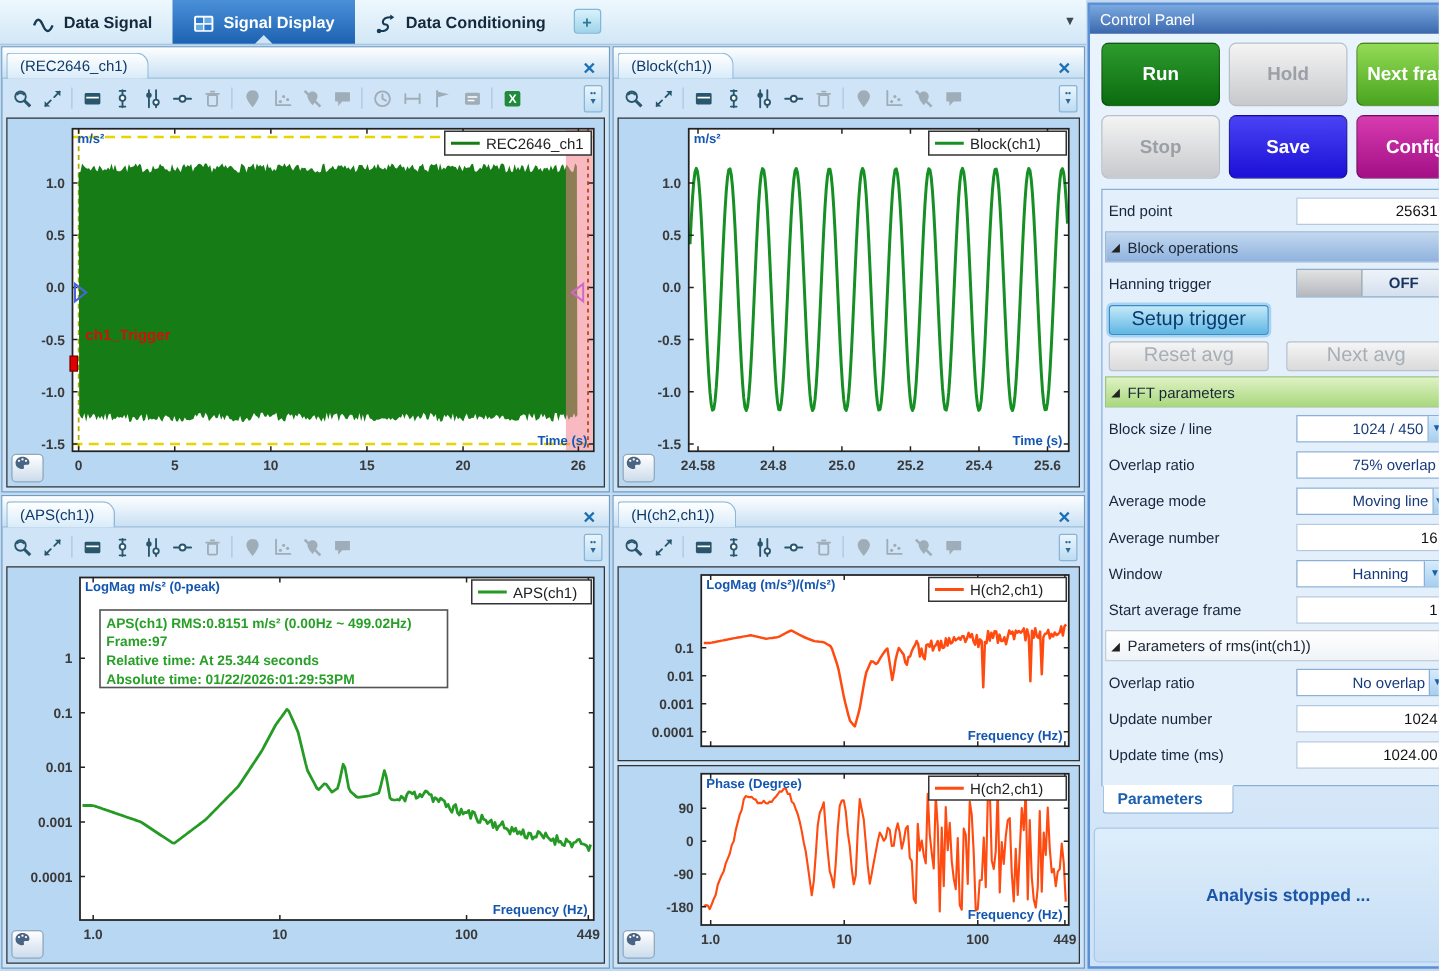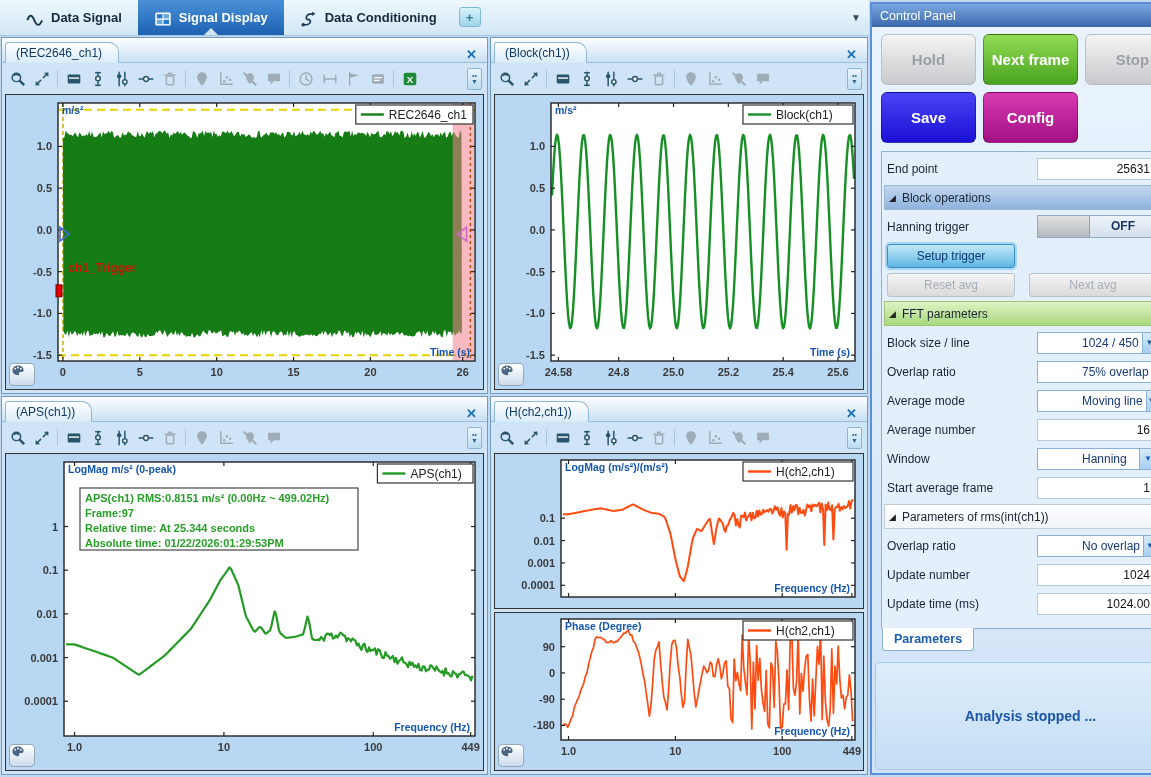--- a/index.html
+++ b/index.html
@@ -78,29 +78,29 @@
   .sec-plain { background:linear-gradient(#ffffff,#f0f4f8); border-color:#c4cdd6; }
   .sec-tri { font-size:9px; color:#222; }
   .dropdown { width:120px; display:flex; border:1px solid #8ab0d8; background:#fff; height:22px; }
   .dd-value { flex:1; font-size:12px; color:#173a7a; padding:3px 3px 0 6px; white-space:nowrap;margin-left:38px; }
   .dd-btn { width:17px; background:linear-gradient(#d7ebfb,#a6cff0); border-left:1px solid #8ab0d8;
             color:#1a5fae; font-size:8px; display:flex; align-items:center; justify-content:center; }
   .toggle { width:120px; height:23px; border:1px solid #90aac8; background:linear-gradient(#eef3f9,#d4e0ee);
             display:flex; }
   .toggle-knob { width:52px; height:21px; background:linear-gradient(#e2e2e2,#b4b8be); border-right:1px solid #98a0a8; }
   .toggle-text { flex:1; text-align:center; font-size:12px; font-weight:bold; color:#16325e; padding-top:3px; }
-  .small-btn { width:128px; height:24px; border-radius:3px; font-size:12px; display:flex; align-items:center;
+  .small-btn { width:128px; height:24px; border-radius:3px; font-size:16px; display:flex; align-items:center;
                justify-content:center; }
   .sb-setup { background:linear-gradient(#c4e9f8,#5fb6e4); border:1px solid #3a8cc4; color:#0a3a6e;
               box-shadow:0 0 0 2px rgba(125,195,238,.6); }
   .sb-disabled { background:linear-gradient(#f5f5f5,#dadada); border:1px solid #b8c2ca; color:#a6aeb6; }
   .btnpair { display:flex; gap:14px; width:100%; }
 
   .cp-tabstrip { height:25px; margin:0 9px; position:relative; }
-  .cp-tab { display:inline-block; padding:3px 11px 4px 11px; background:#fff; border:1px solid #8ab0d8;
+  .cp-tab { display:inline-block; padding:3px 24px 4px 11px; background:#fff; border:1px solid #8ab0d8;
             border-top:1px solid #fff; margin-top:-1px; color:#1b5fae; font-weight:bold; font-size:12.5px;
             border-radius:0 0 3px 3px; margin-left:1px; }
   .cp-status { height:108px; margin:8px 3px 3px 3px; border:1px solid #a9c9e9; border-radius:4px;
                background:linear-gradient(#ddeefb,#c5ddf5); display:flex; align-items:center; justify-content:center;
                color:#1a55a8; font-weight:bold; font-size:14px; }
 </style>
 </head>
 <body>
 
 <div class="app">
@@ -755,20 +755,21 @@
 
     </div>
   </div>
 
   <div class="cpanel">
     <div class="cp-title">
       <span>Control Panel</span>
 
     </div>
     <div class="cp-buttons" id="cp-buttons">
+        <div class="cp-btn cpb-run">Run</div>
         <div class="cp-btn cpb-disabled">Hold</div>
         <div class="cp-btn cpb-next">Next frame</div>
         <div class="cp-btn cpb-disabled">Stop</div>
         <div class="cp-btn cpb-save">Save</div>
         <div class="cp-btn cpb-config">Config</div>
       </div>
     <div class="cp-list">
       <div id="cp-rows">
           <div class="row">
             <span class="row-label">End point</span>

